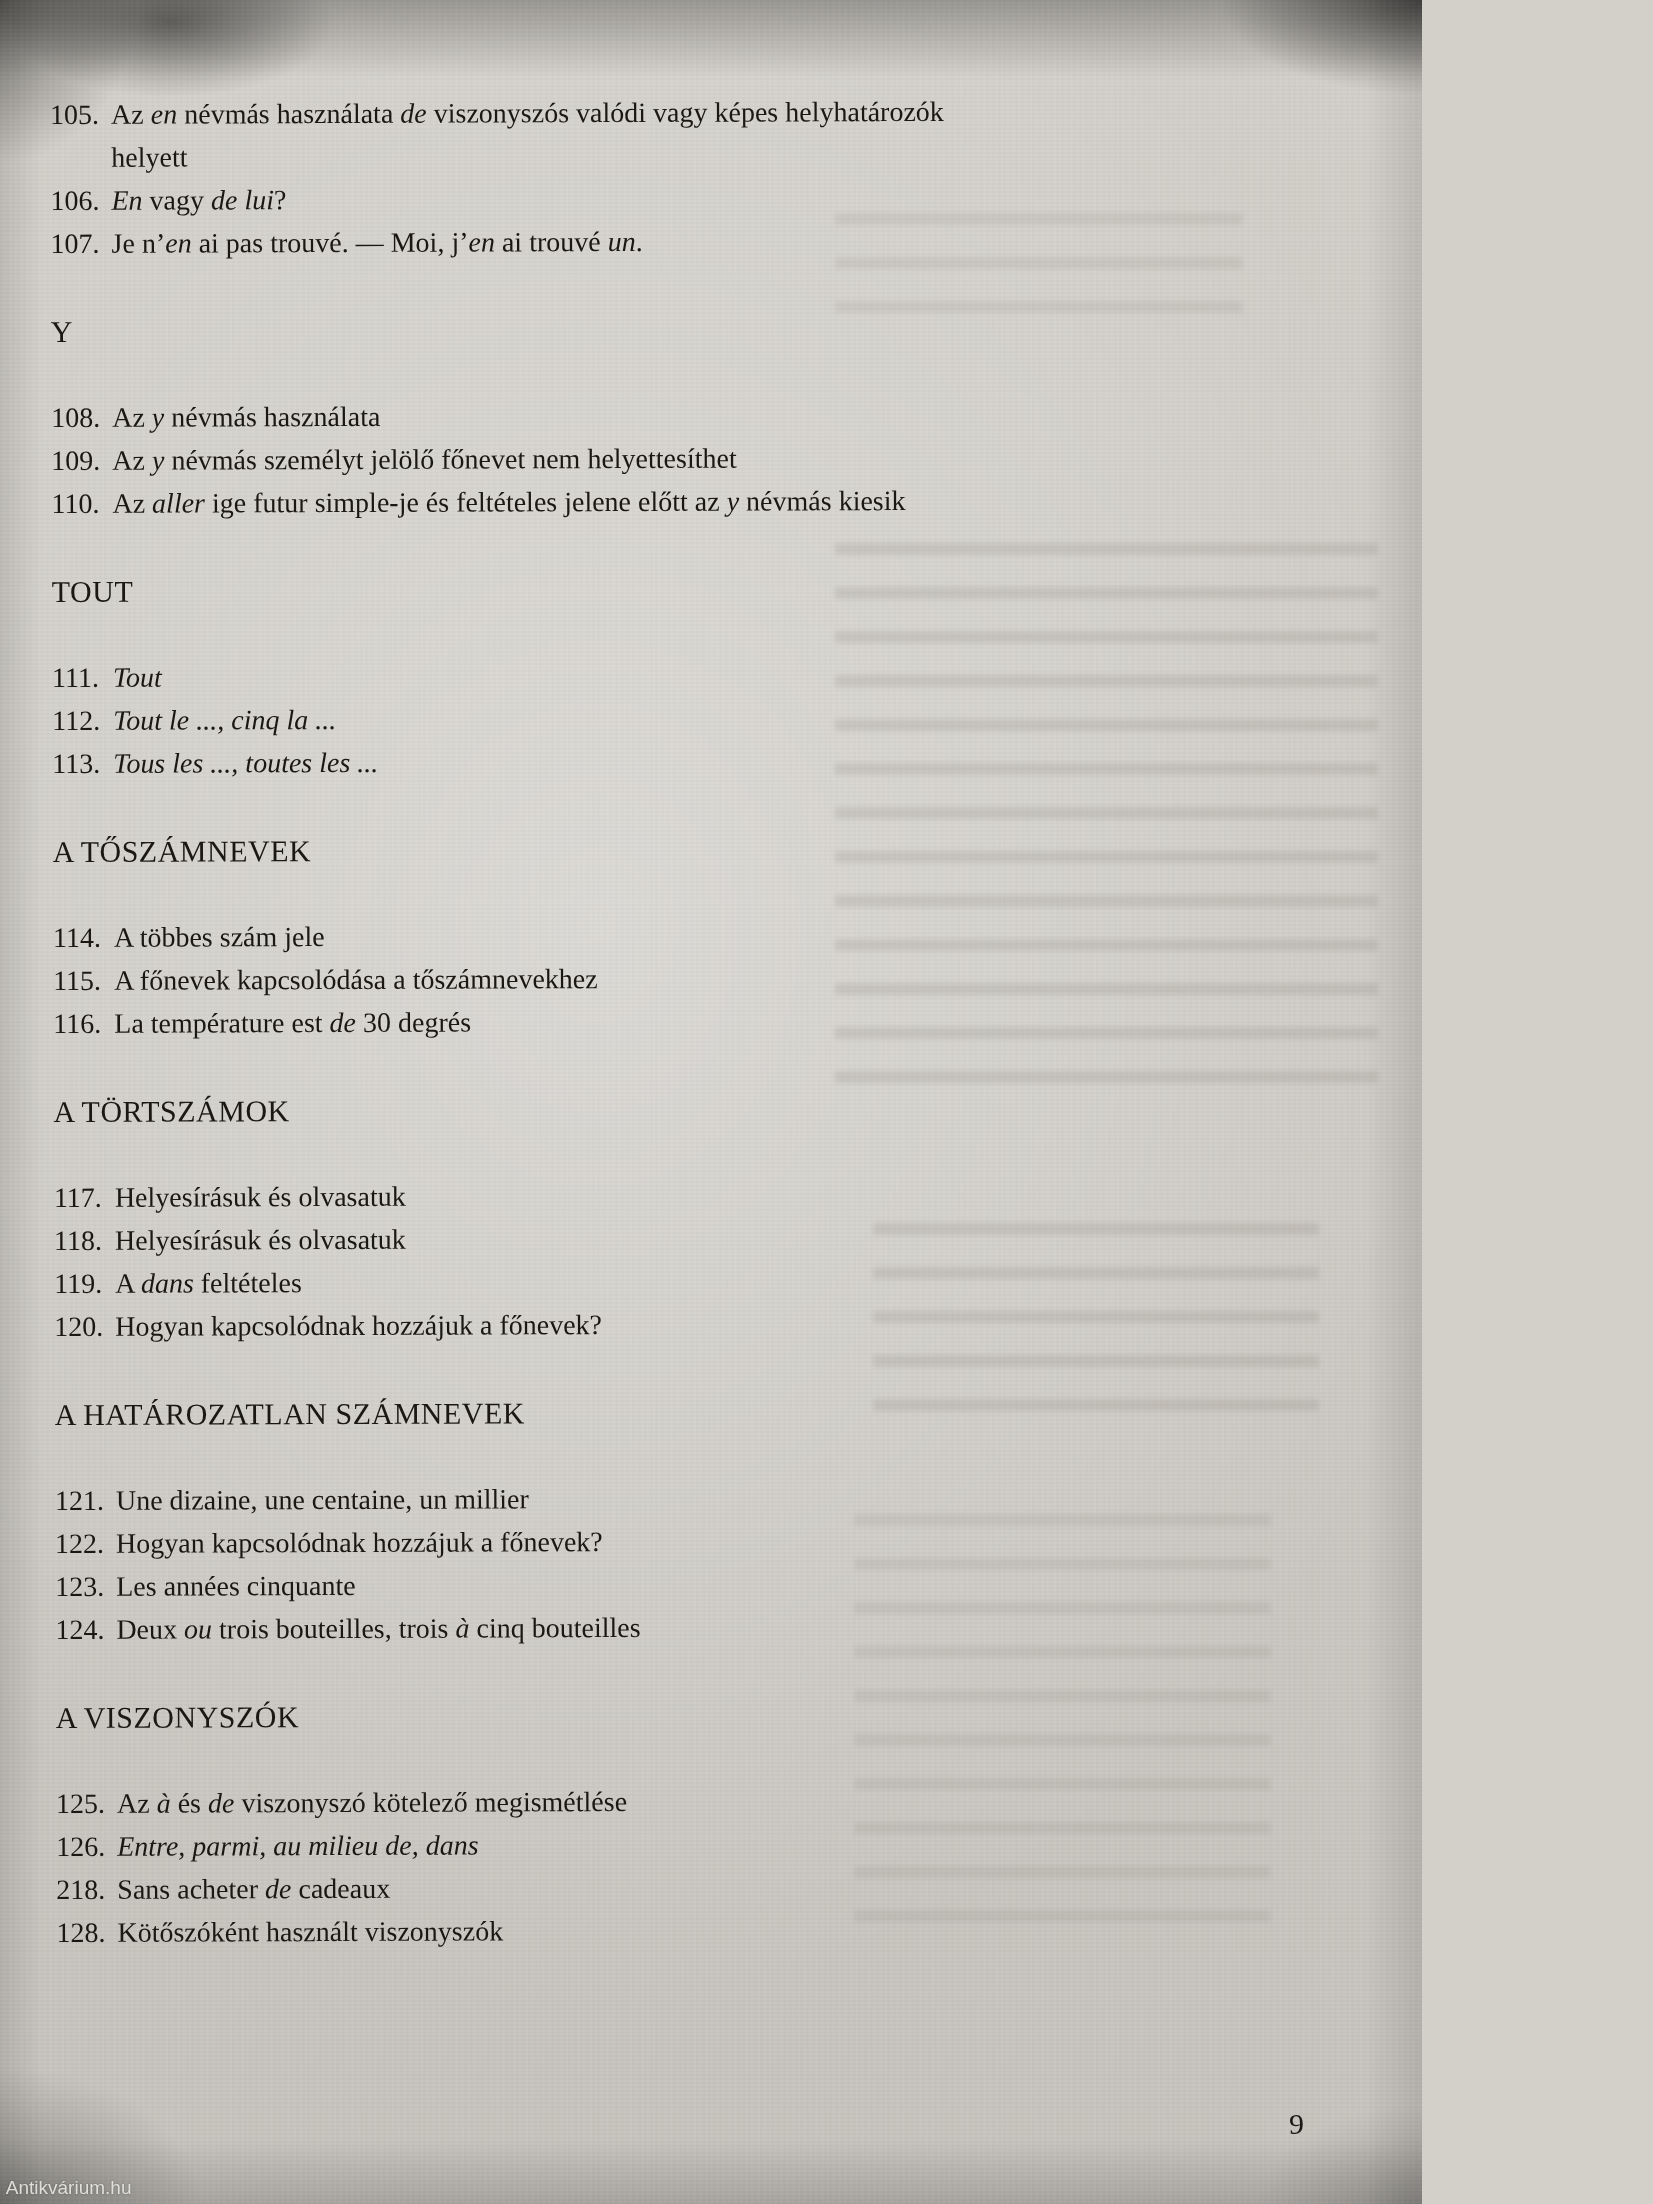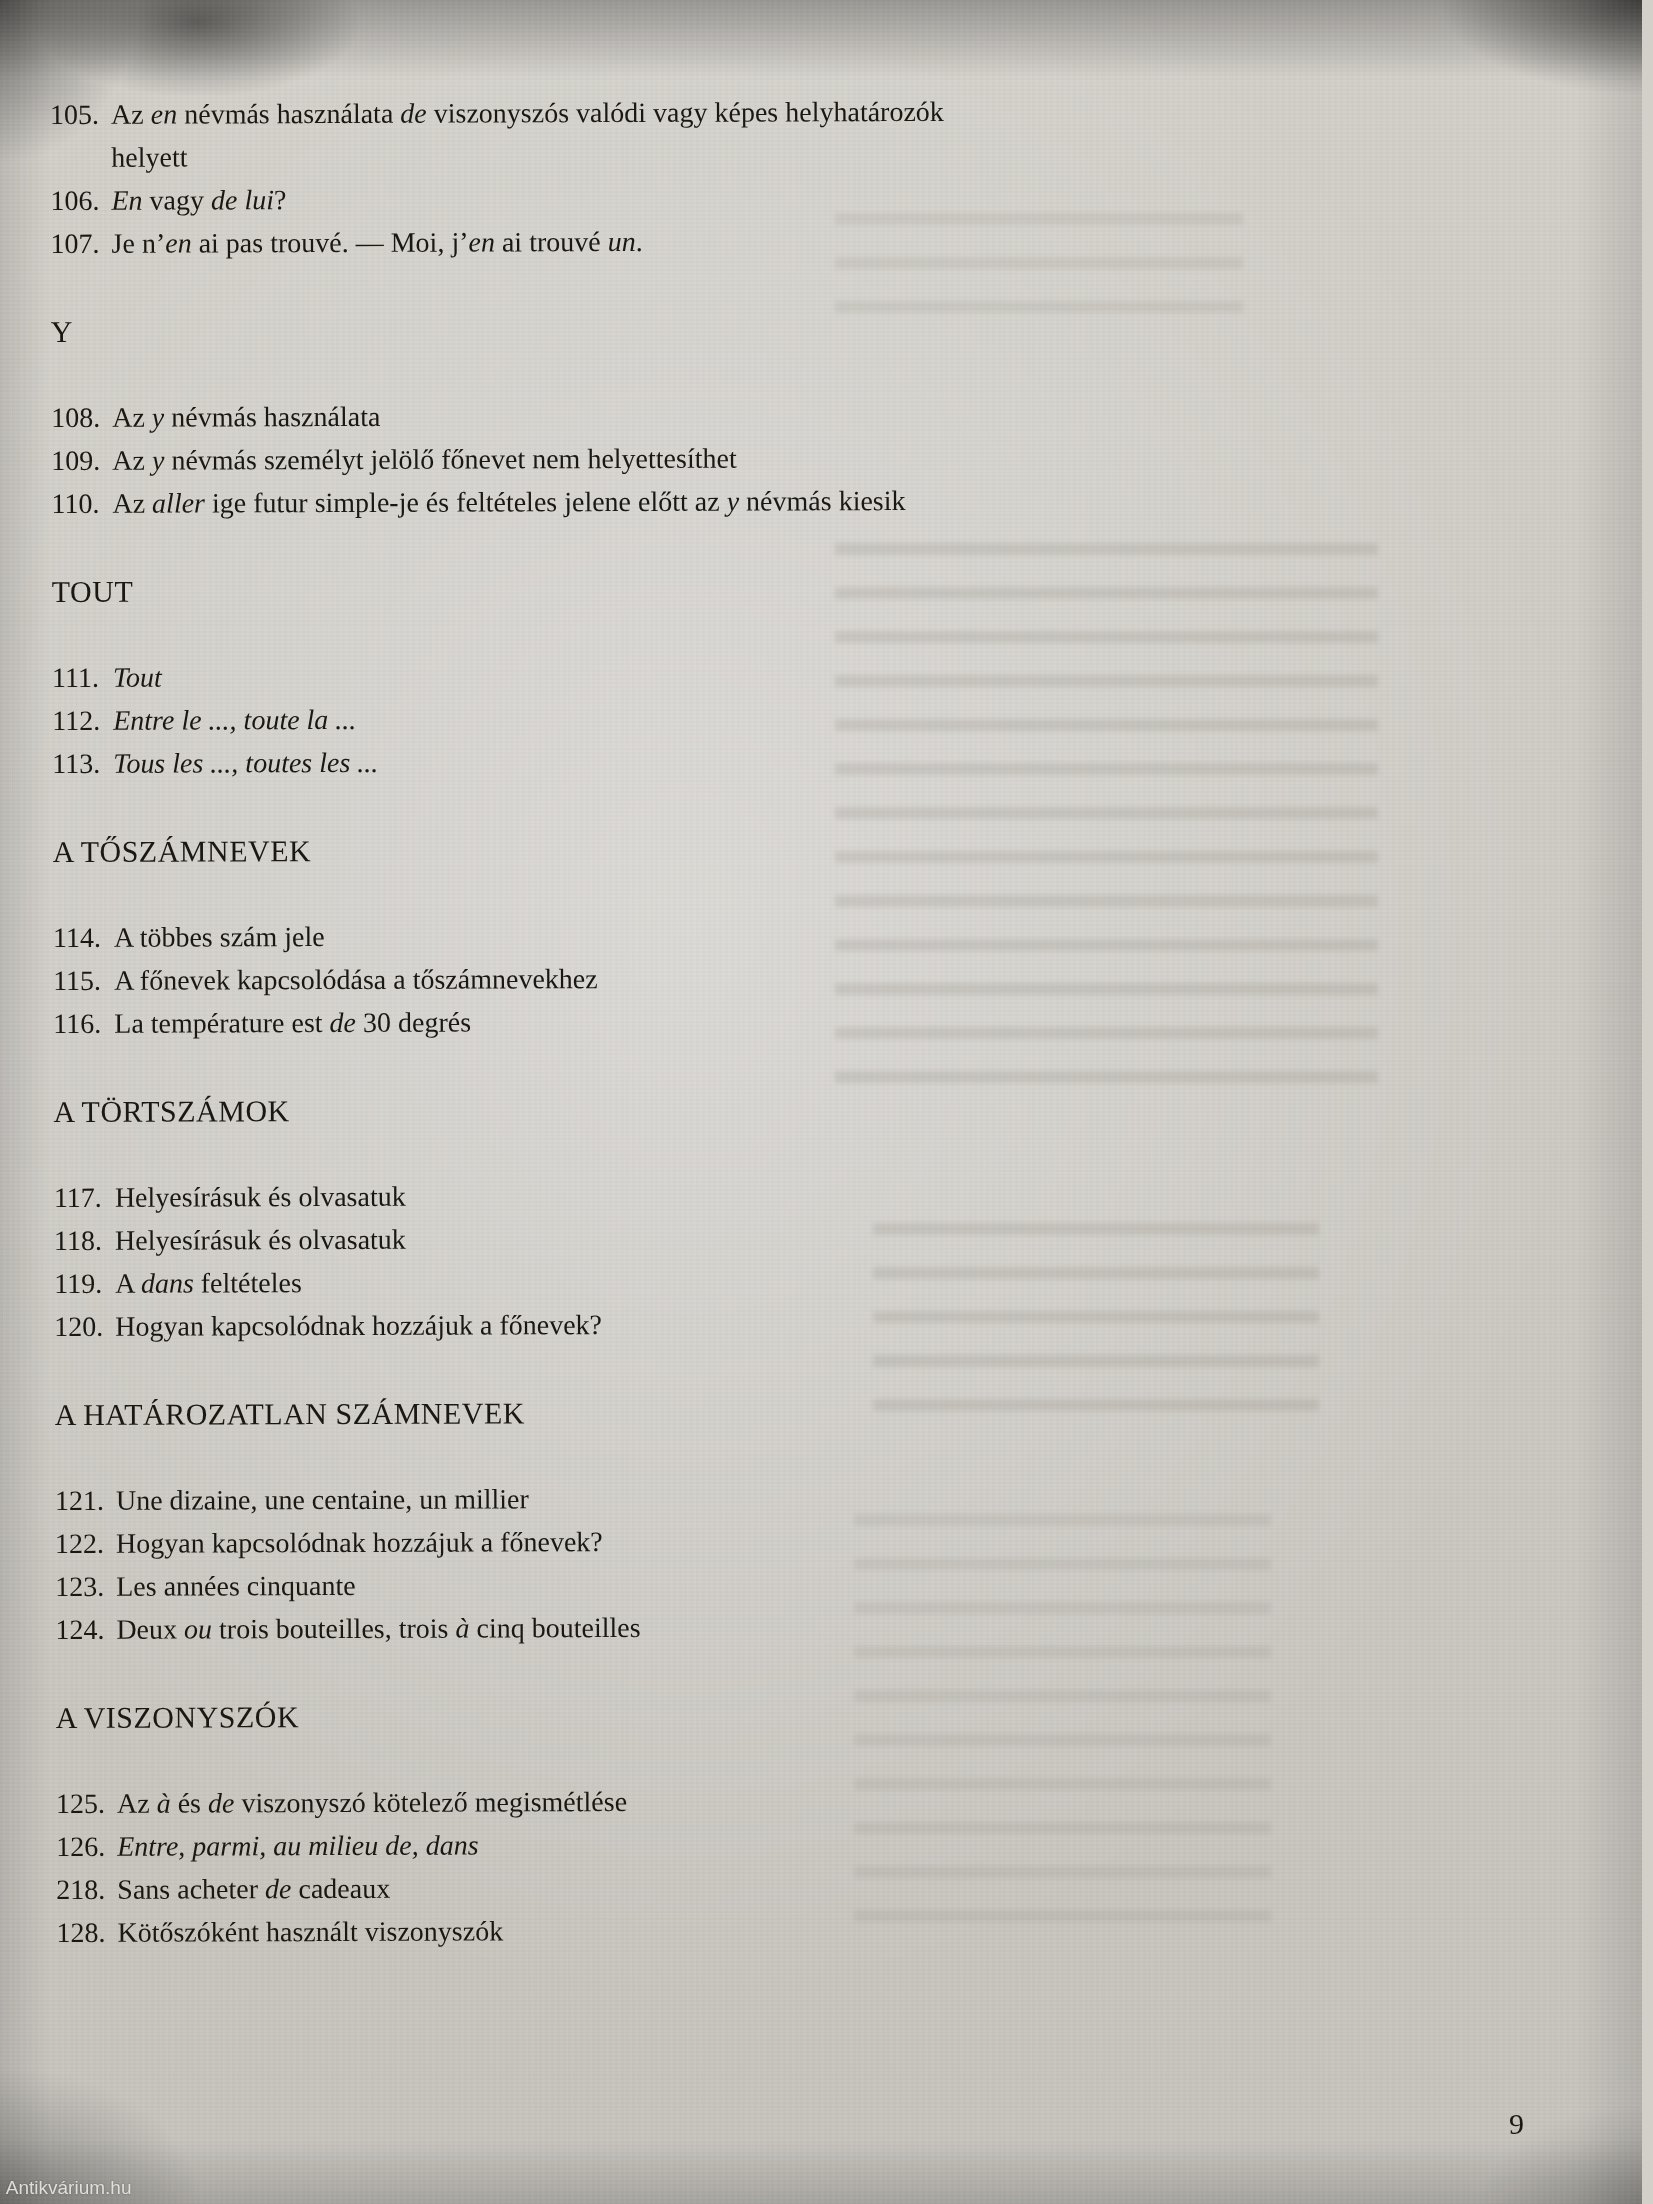--- a/index.html
+++ b/index.html
@@ -12,21 +12,21 @@
     height: 2205px;
     overflow: hidden;
   }
   body {
     font-family: "Liberation Serif", "DejaVu Serif", serif;
     color: var(--ink);
     background: var(--paper);
   }
   .page {
     position: relative;
-    width: 1642px;
+    width: 1422px;
     height: 2205px;
     background:
       linear-gradient(to bottom, rgba(0,0,0,0.28), rgba(0,0,0,0) 3.5%),
       linear-gradient(to top, rgba(0,0,0,0.16), rgba(0,0,0,0) 3%),
       linear-gradient(to left, rgba(0,0,0,0.10), rgba(0,0,0,0) 4%),
       linear-gradient(to right, rgba(0,0,0,0.10), rgba(0,0,0,0) 3%),
       radial-gradient(ellipse 252px 116px at 12% 1%, rgba(0,0,0,0.45), rgba(0,0,0,0) 65%),
       radial-gradient(ellipse 311px 146px at 100% 0%, rgba(0,0,0,0.55), rgba(0,0,0,0) 65%),
       radial-gradient(ellipse 213px 252px at 0% 0%, rgba(0,0,0,0.45), rgba(0,0,0,0) 65%),
       radial-gradient(ellipse 311px 213px at 0% 100%, rgba(0,0,0,0.30), rgba(0,0,0,0) 65%),
@@ -141,21 +141,21 @@
         <span class="num">110.</span>
         <span class="txt"><span>Az </span><i>aller</i><span> ige futur simple-je és feltételes jelene előtt az </span><i>y</i><span> névmás kiesik</span></span>
       </div>
       <h2 class="heading">TOUT</h2>
       <div class="item">
         <span class="num">111.</span>
         <span class="txt"><i>Tout</i></span>
       </div>
       <div class="item">
         <span class="num">112.</span>
-        <span class="txt"><i>Entre le ..., toute la ...</i></span>
+        <span class="txt"><i>Tout le ..., cinq la ...</i></span>
       </div>
       <div class="item">
         <span class="num">113.</span>
         <span class="txt"><i>Tous les ..., toutes les ...</i></span>
       </div>
       <h2 class="heading">A TŐSZÁMNEVEK</h2>
       <div class="item">
         <span class="num">114.</span>
         <span class="txt"><span>A többes szám jele</span></span>
       </div>

